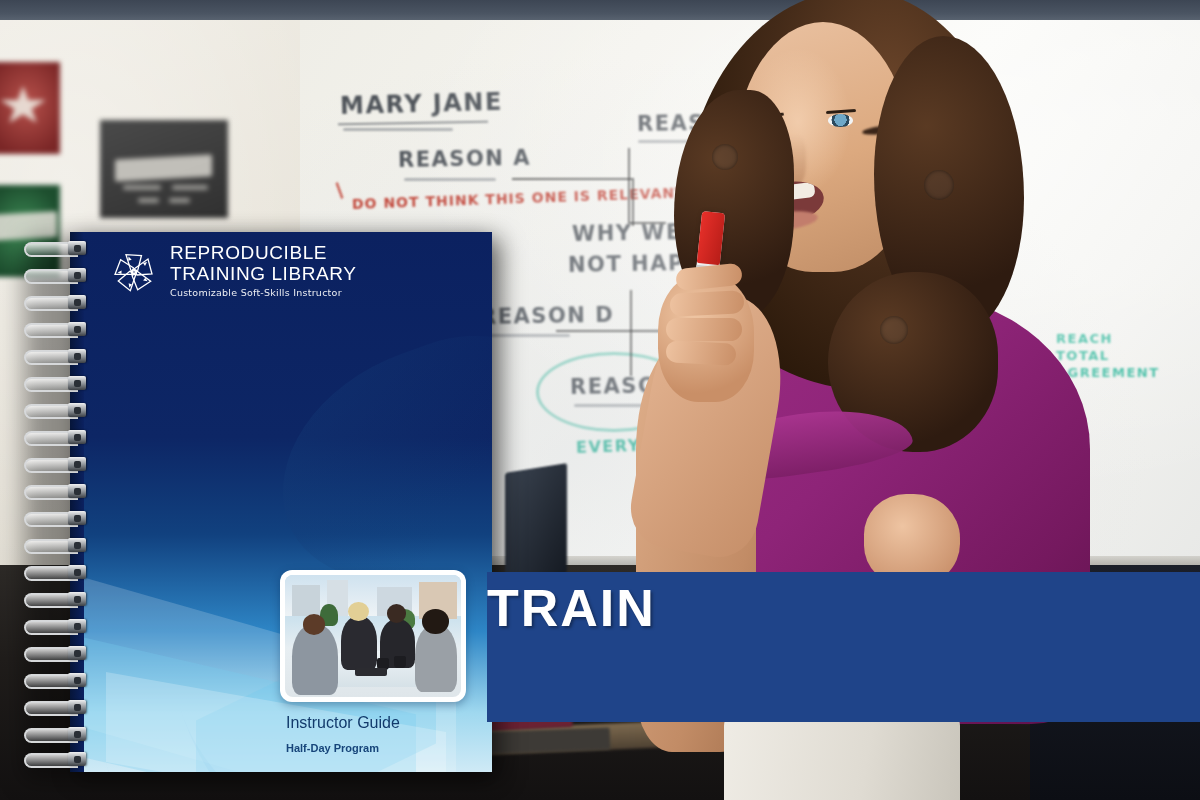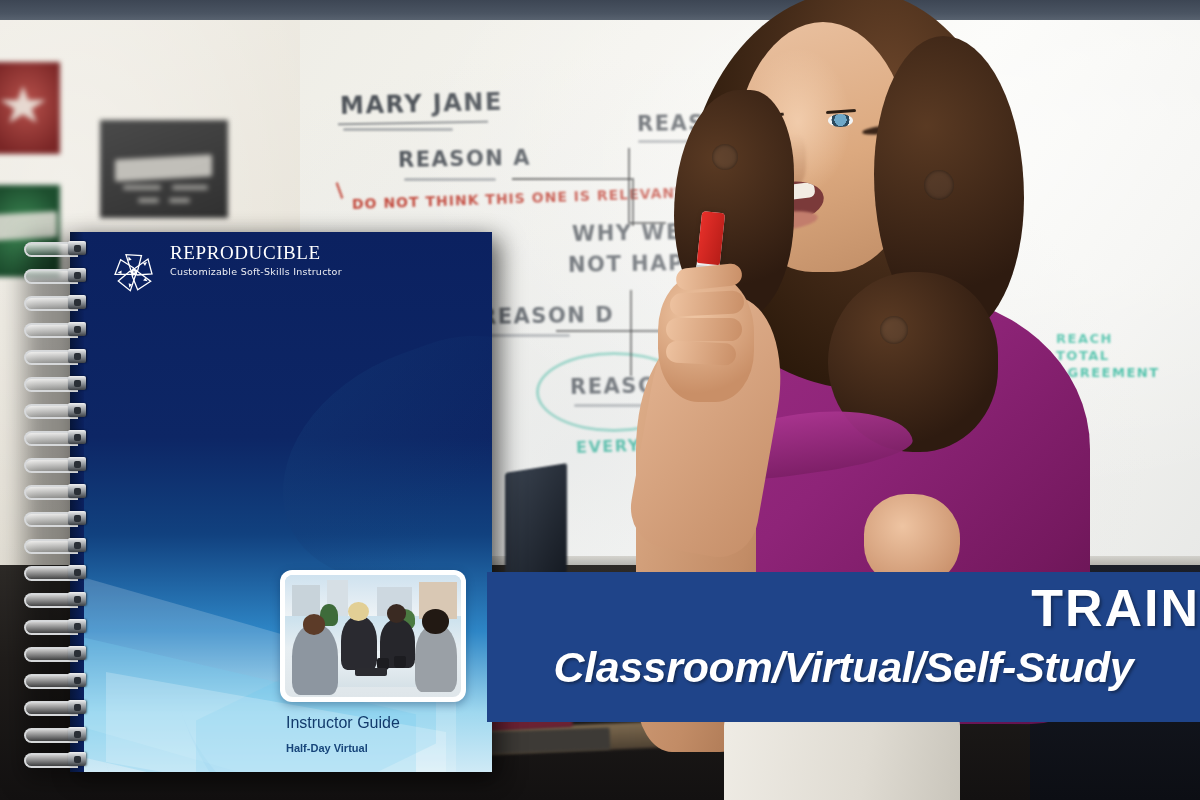--- a/index.html
+++ b/index.html
@@ -162,21 +162,21 @@
   .coil .clip{position:absolute;left:44px;top:-1px;width:18px;height:14px;
     background:linear-gradient(180deg,#f0f1f2,#8d9297 55%,#3b3f44);
     border-radius:2px;box-shadow:1px 0 2px rgba(0,0,0,.5);}
   .coil .hole{position:absolute;left:50px;top:3px;width:7px;height:7px;background:#2a2f36;border-radius:2px;}
 
   
   .logo{position:absolute;left:32px;top:10px;width:250px;height:62px;}
   .logo-mark{position:absolute;left:0;top:4px;width:52px;height:52px;}
   .logo-text{position:absolute;left:62px;top:0;color:#fff;}
   .logo-text .l1,.logo-text .l2{font-size:19px;letter-spacing:.6px;line-height:21px;
-    font-family:Liberation Serif, serif;font-weight:400;}
+    font-family:Liberation Sans, sans-serif;font-weight:400;}
   .logo-text .l3{font-size:9.5px;letter-spacing:.25px;margin-top:3px;opacity:.92;
     font-family:"DejaVu Sans",sans-serif;}
   .cover-title{position:absolute;left:32px;top:132px;width:330px;color:#fff;
     font-size:22px;font-weight:700;line-height:30px;letter-spacing:.1px;}
 
   .thumb{position:absolute;left:204px;top:338px;width:186px;height:132px;
     background:#fff;border-radius:12px;padding:5px;box-sizing:border-box;
     box-shadow:0 3px 9px rgba(0,30,70,.35);}
   .thumb-img{position:relative;width:100%;height:100%;border-radius:8px;overflow:hidden;
     background:linear-gradient(180deg,#b9d8ea 0%,#cfe3ee 38%,#e7eef2 60%,#dfe6ea 100%);}
@@ -188,21 +188,21 @@
     background:linear-gradient(180deg,#eef4f7,#d6e1e7);border-radius:38% 38% 6% 6%;}
   .pers{position:absolute;border-radius:46% 46% 18% 18%;}
   .head{position:absolute;border-radius:50%;}
   .cup{position:absolute;background:#1c1c20;border-radius:2px 2px 4px 4px;}
   .thumb-label{position:absolute;left:210px;top:482px;color:#123a6b;font-size:16px;}
   .thumb-sub{position:absolute;left:210px;top:510px;color:#17457a;font-size:11px;font-weight:700;}
 
   
   .banner{position:absolute;left:487px;top:572px;width:713px;height:150px;
     background:#1f4489;}
-  .banner .t1{position:absolute;left:0;right:0;top:8px;text-align:right;color:#fff;
+  .banner .t1{position:absolute;left:0;right:0;top:8px;text-align:left;color:#fff;
     font-size:52px;font-weight:700;letter-spacing:2px;line-height:56px;
     text-shadow:2px 2px 3px rgba(0,0,0,.35);}
   .banner .t2{position:absolute;left:0;right:0;top:68px;text-align:center;color:#fff;
     font-size:43px;font-weight:700;font-style:italic;line-height:54px;letter-spacing:-.4px;
     text-shadow:2px 2px 3px rgba(0,0,0,.35);}
 </style>
 </head>
 <body>
 
 <div class="stage">
@@ -363,20 +363,21 @@
                     <path d="M0,-3 L14,-13 L18,2 L3,3 Z"></path>
                     <path d="M13,-10 l-4,1 l2,3" fill="#fff" stroke="none"></path>
                   </g>
                 <circle cx="0" cy="0" r="2.6"></circle>
               </g>
             </g>
           </svg>
         </div>
         <div class="logo-text">
           <div class="l1">REPRODUCIBLE</div>
+          <div class="l2">TRAINING LIBRARY</div>
           <div class="l3">Customizable Soft-Skills Instructor</div>
         </div>
       </div>
 
 
       <div class="thumb">
         <div class="thumb-img">
           <div class="sky"></div>
           <div class="bldg" style="left:4%;top:8%;width:16%;height:26%;"></div>
           <div class="bldg" style="left:24%;top:4%;width:12%;height:30%;background:#d6dfe5;"></div>
@@ -393,21 +394,21 @@
           <div class="head" style="left:58%;top:24%;width:11%;height:15%;background:#3a2a22;"></div>
           <div class="pers" style="left:74%;top:40%;width:24%;height:56%;background:#9aa0a6;"></div>
           <div class="head" style="left:78%;top:28%;width:15%;height:20%;background:#221913;"></div>
           <div class="cup" style="left:52%;top:68%;width:7%;height:10%;"></div>
           <div class="cup" style="left:62%;top:66%;width:7%;height:10%;"></div>
           <div class="cup" style="left:40%;top:76%;width:18%;height:7%;background:#2b2b30;border-radius:2px;"></div>
         </div>
       </div>
 
       <div class="thumb-label">Instructor Guide</div>
-      <div class="thumb-sub">Half-Day Virtual</div>
+      <div class="thumb-sub">Half-Day Program</div>
     </div>
 
     <div class="spine"></div>
 
     <div class="coil-area">
       <div class="coil" style="top:10px;">
           <div class="wire"></div>
           <div class="clip"></div>
           <div class="hole"></div>
         </div>
@@ -504,16 +505,15 @@
       <div class="coil" style="top:521px;">
           <div class="wire"></div>
           <div class="clip"></div>
           <div class="hole"></div>
         </div>
     </div>
   </div>
 
   <div class="banner">
     <div class="t1">TRAIN</div>
-    <div class="t2">Classroom/Virtual/Self-Study</div>
   </div>
 
 </div>
 
 </body></html>

